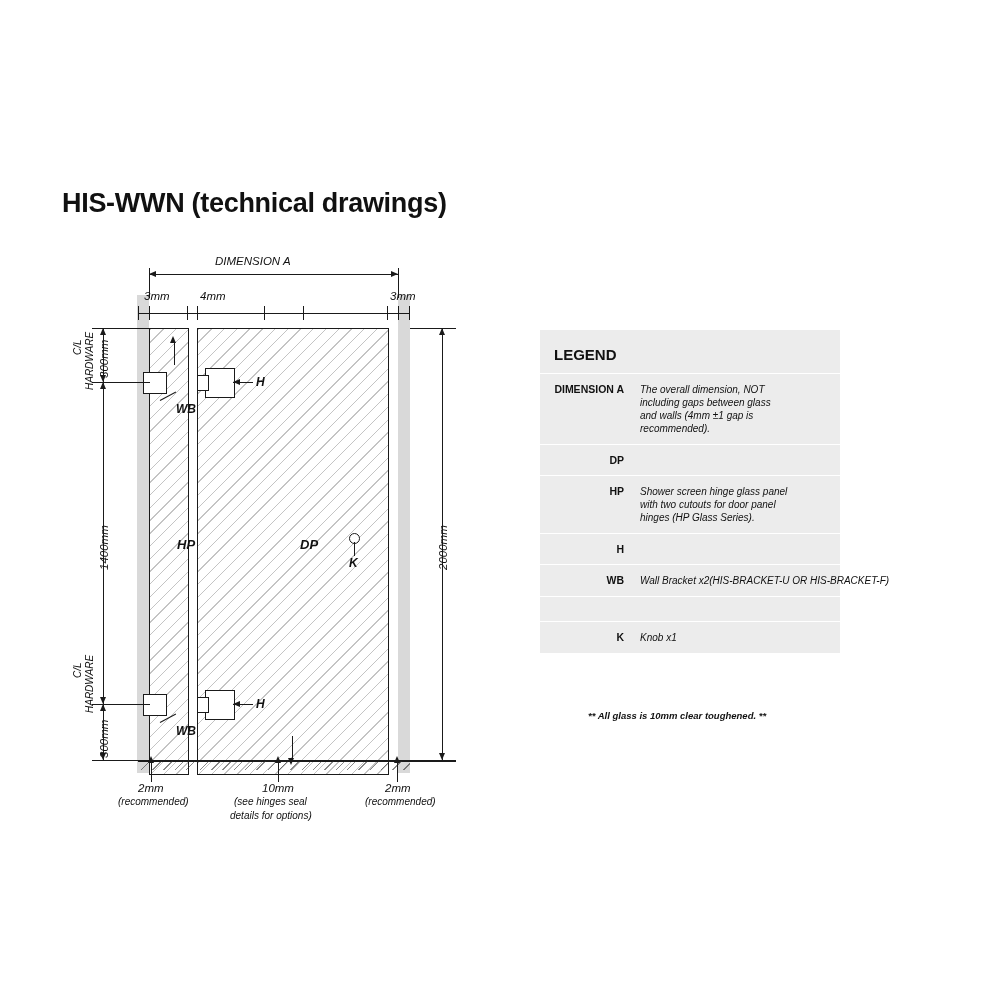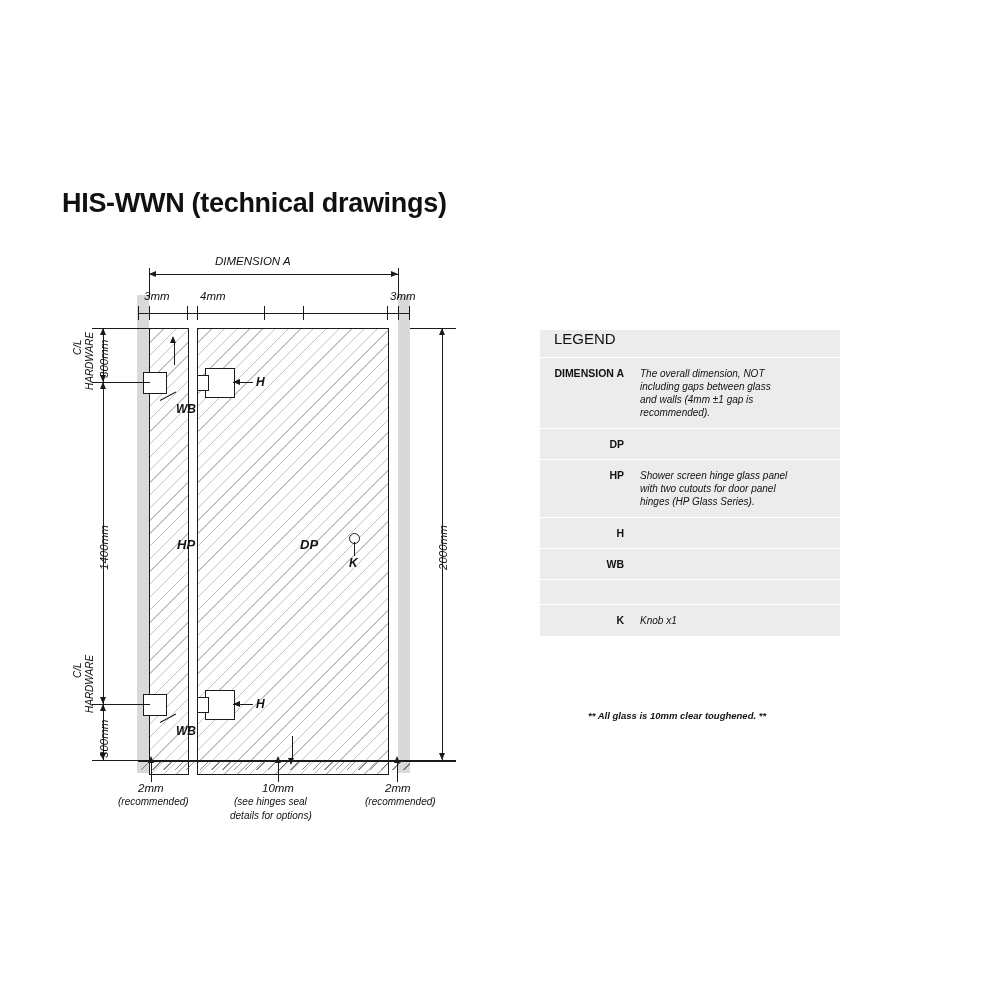--- a/index.html
+++ b/index.html
@@ -133,22 +133,22 @@
   #legend {
     position: absolute;
     left: 540px;
     top: 330px;
     width: 300px;
     background: #ececec;
     font-size: 11px;
   }
   #legend .legend-title {
     font-size: 15px;
-    font-weight: normal;
-    padding: 0 0 10px 14px;
+    font-weight: bold;
+    padding: 16px 0 10px 14px;
     border-bottom: 1px solid #ffffff;
   }
   .legend-row {
     display: flex;
     border-bottom: 1px solid #ffffff;
     min-height: 22px;
   }
   .legend-row:last-child { border-bottom: none; }
   .legend-key {
     width: 92px;
@@ -323,20 +323,21 @@
     <div class="legend-key">HP</div>
     <div class="legend-val">Shower screen hinge glass panel
 with two cutouts for door panel
 hinges (HP Glass Series).</div>
   </div>
   <div class="legend-row">
     <div class="legend-key">H</div>
   </div>
   <div class="legend-row">
     <div class="legend-key">WB</div>
+    <div class="legend-val nowrap">Wall Bracket x2(HIS-BRACKET-U OR HIS-BRACKET-F)</div>
   </div>
   <div class="legend-row blank">
     <div class="legend-key"></div>
     <div class="legend-val"></div>
   </div>
   <div class="legend-row">
     <div class="legend-key">K</div>
     <div class="legend-val">Knob x1</div>
   </div>
 </div>

